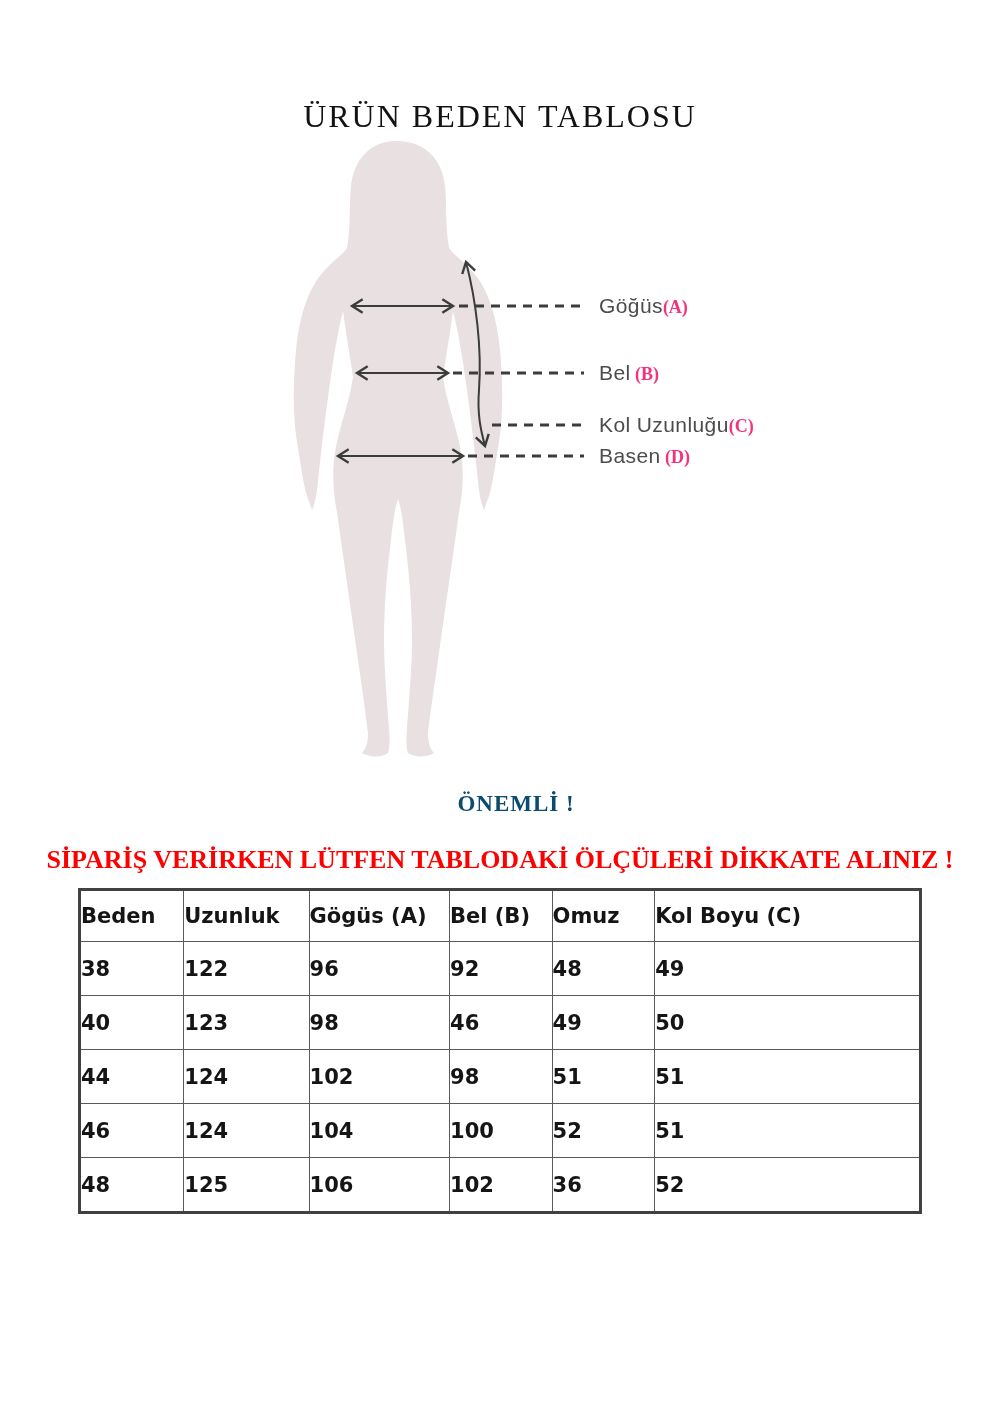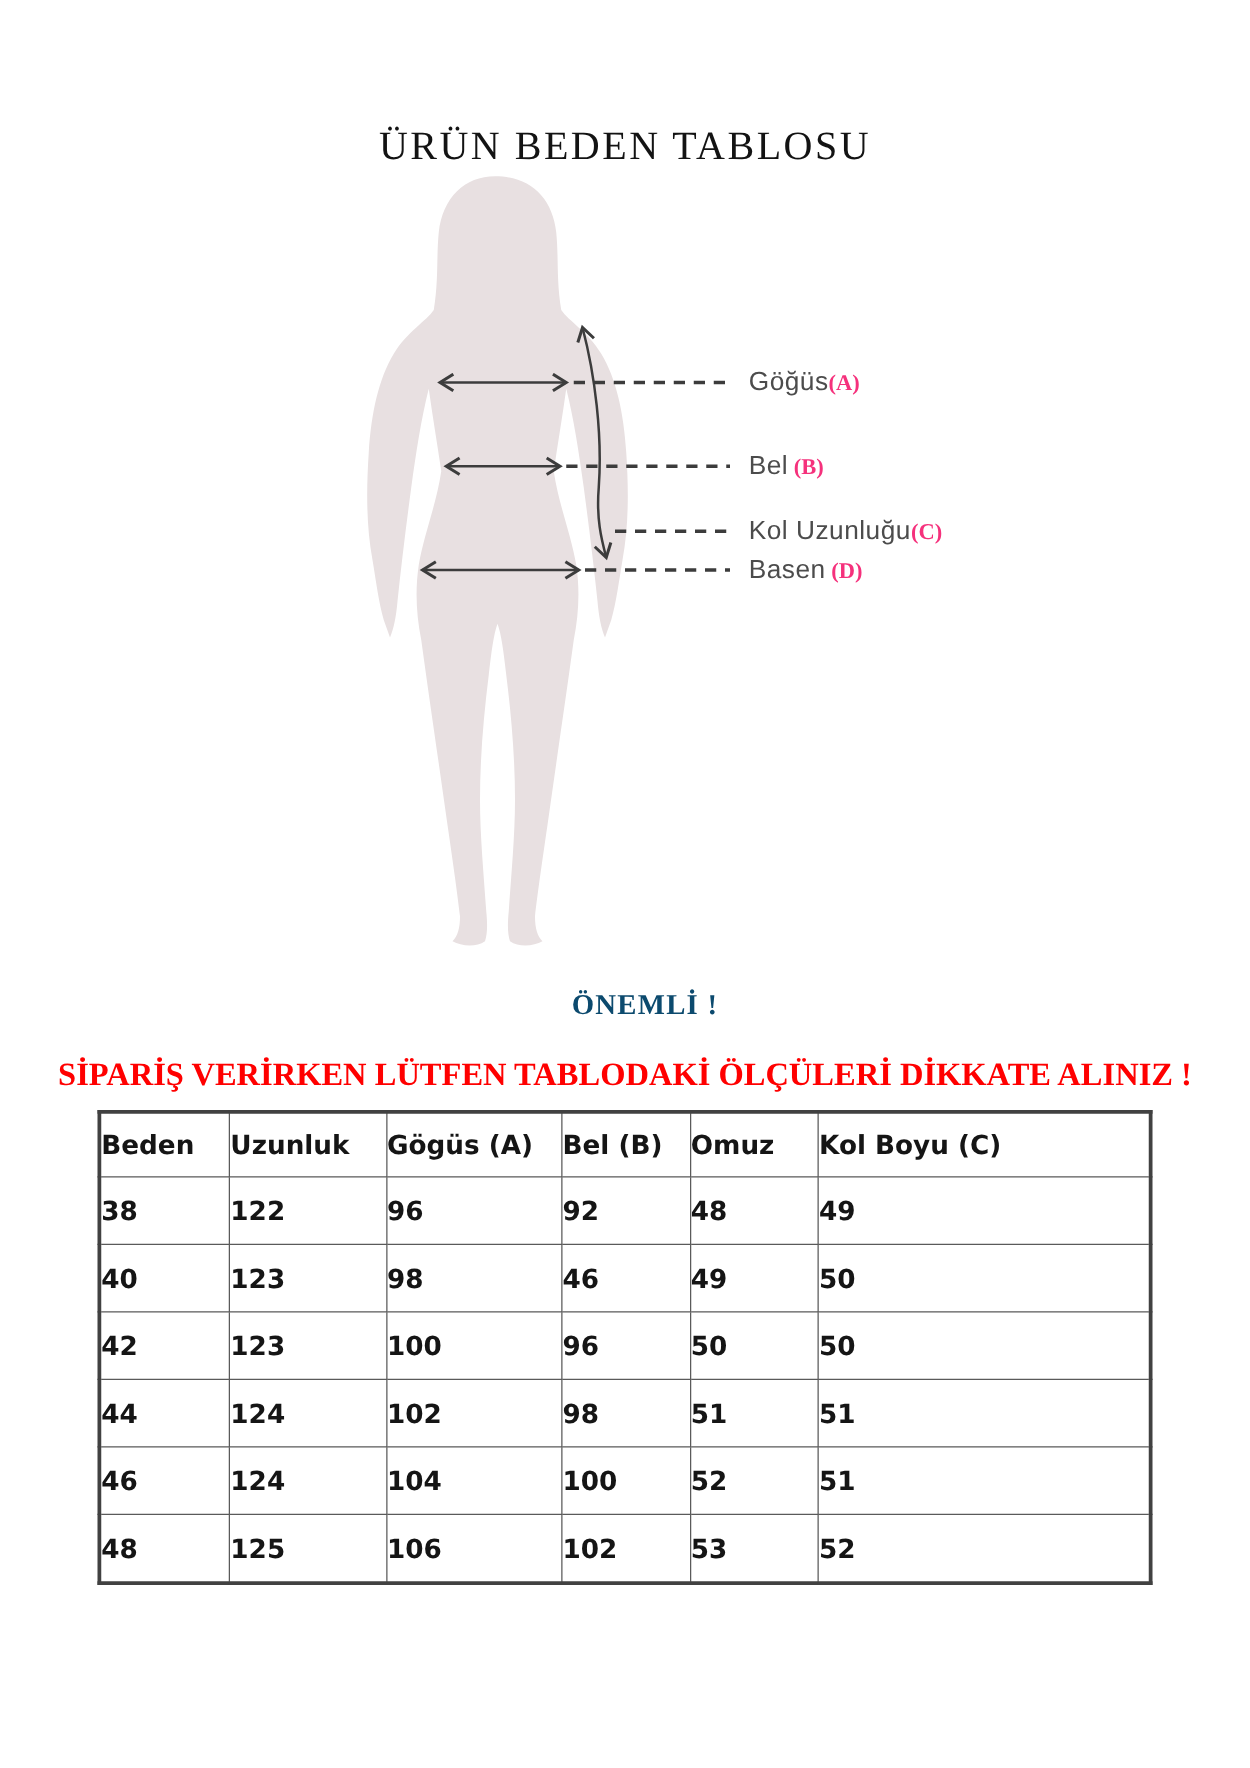--- a/index.html
+++ b/index.html
@@ -172,45 +172,37 @@
       </tr>
       <tr>
         <td>40</td>
         <td>123</td>
         <td>98</td>
         <td>46</td>
         <td>49</td>
         <td>50</td>
       </tr>
       <tr>
-        <td>42</td>
-        <td>123</td>
-        <td>100</td>
-        <td>96</td>
-        <td>50</td>
-        <td>50</td>
-      </tr>
-      <tr>
         <td>44</td>
         <td>124</td>
         <td>102</td>
         <td>98</td>
         <td>51</td>
         <td>51</td>
       </tr>
       <tr>
         <td>46</td>
         <td>124</td>
         <td>104</td>
         <td>100</td>
         <td>52</td>
         <td>51</td>
       </tr>
       <tr>
         <td>48</td>
         <td>125</td>
         <td>106</td>
         <td>102</td>
-        <td>53</td>
+        <td>36</td>
         <td>52</td>
       </tr>
     </tbody>
 </table>
 
 </body></html>

